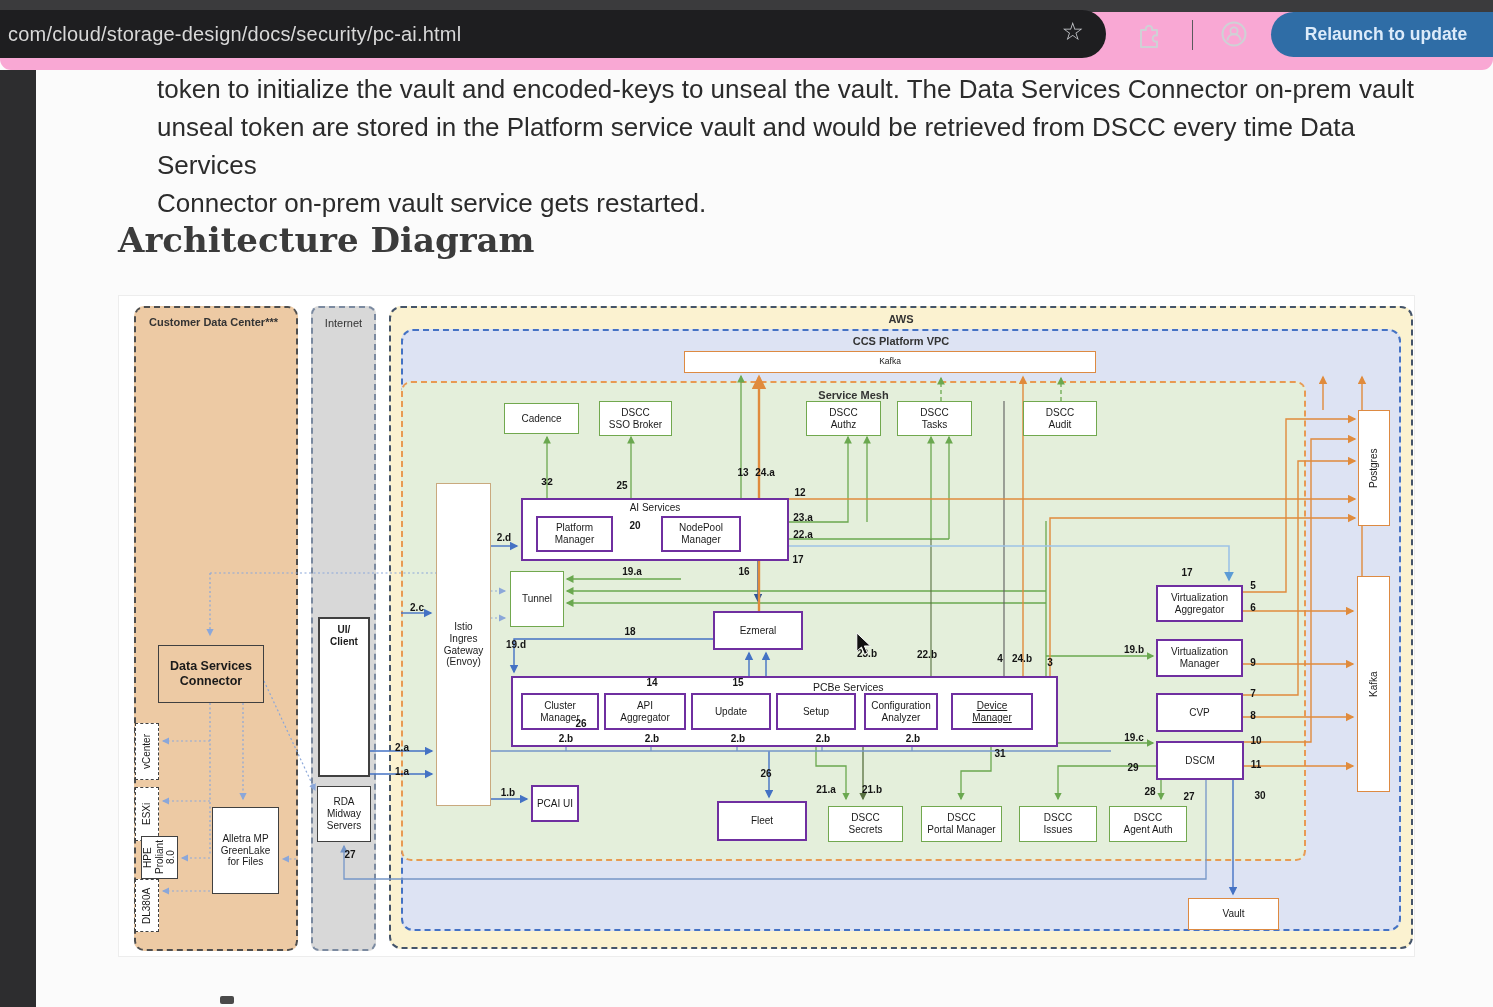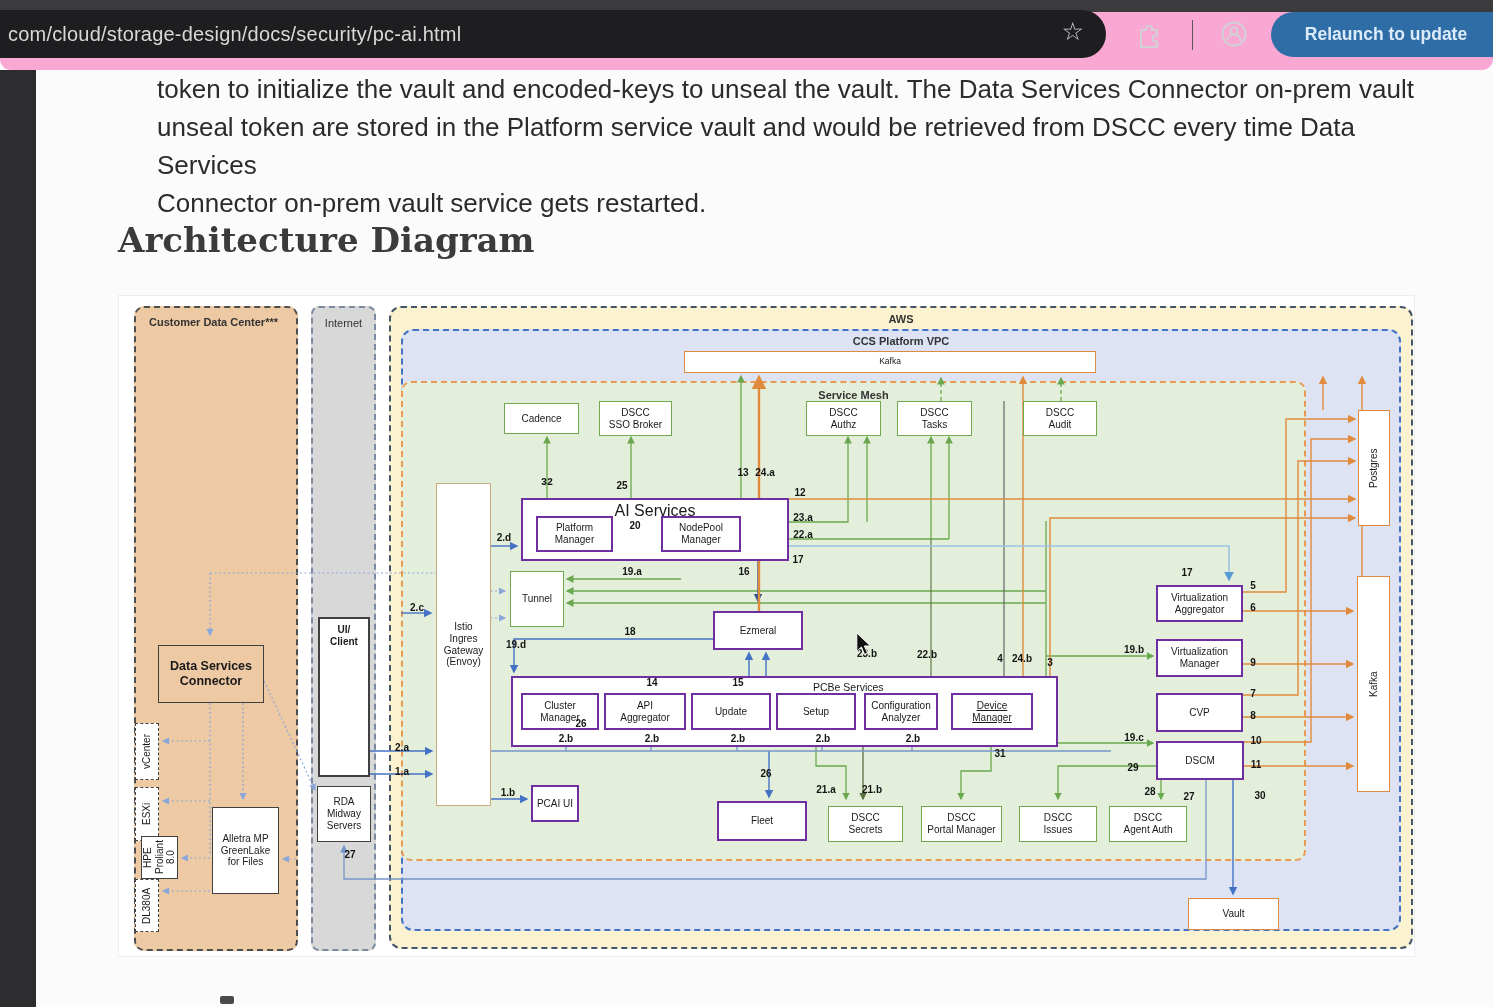--- a/index.html
+++ b/index.html
@@ -95,21 +95,21 @@
   <div class="cbox" style="left:282px;top:33px;width:1000px;height:602px;background:#dde3f3;border:2px dashed #4472c4;border-radius:12px;">
     <div class="clabel" style="position:absolute;left:0;right:0;top:4px;text-align:center;">CCS Platform VPC</div>
   </div>
   <div class="cbox" style="left:565px;top:55px;width:412px;height:22px;background:#fff;border:1.5px solid #dd8a42;z-index:4;">
     <div style="position:absolute;left:0;right:0;top:4px;text-align:center;font-size:8.5px;color:#1a1a1a;">Kafka</div>
   </div>
   <div class="cbox" style="left:282px;top:85px;width:905px;height:480px;background:#e4efdb;border:2.5px dashed #e89a53;border-radius:10px;">
     <div class="clabel" style="position:absolute;left:0;right:0;top:6px;text-align:center;">Service Mesh</div>
   </div>
   <div class="cbox" style="left:402px;top:202px;width:268px;height:63px;background:#fff;border:2.5px solid #6f2fa0;z-index:4;">
-    <div style="position:absolute;left:0;right:0;top:2px;text-align:center;font-size:16px;color:#1a1a1a;">AI Services</div>
+    <div style="position:absolute;left:0;right:0;top:2px;text-align:center;font-size:10px;color:#1a1a1a;">AI Services</div>
   </div>
   <div class="cbox" style="left:392px;top:380px;width:547px;height:71px;background:#fff;border:2.5px solid #6f2fa0;z-index:4;">
     <div style="position:absolute;left:300px;top:3px;font-size:10.5px;color:#1a1a1a;">PCBe Services</div>
   </div>
 
   <svg class="edgelayer" width="1295" height="660" viewBox="0 0 1295 660">
     <defs>
       <marker id="mG" markerWidth="7" markerHeight="7" refX="5" refY="3" orient="auto">
           <path d="M0,0 L6,3 L0,6 z" fill="#6aa84f"></path>
         </marker>

